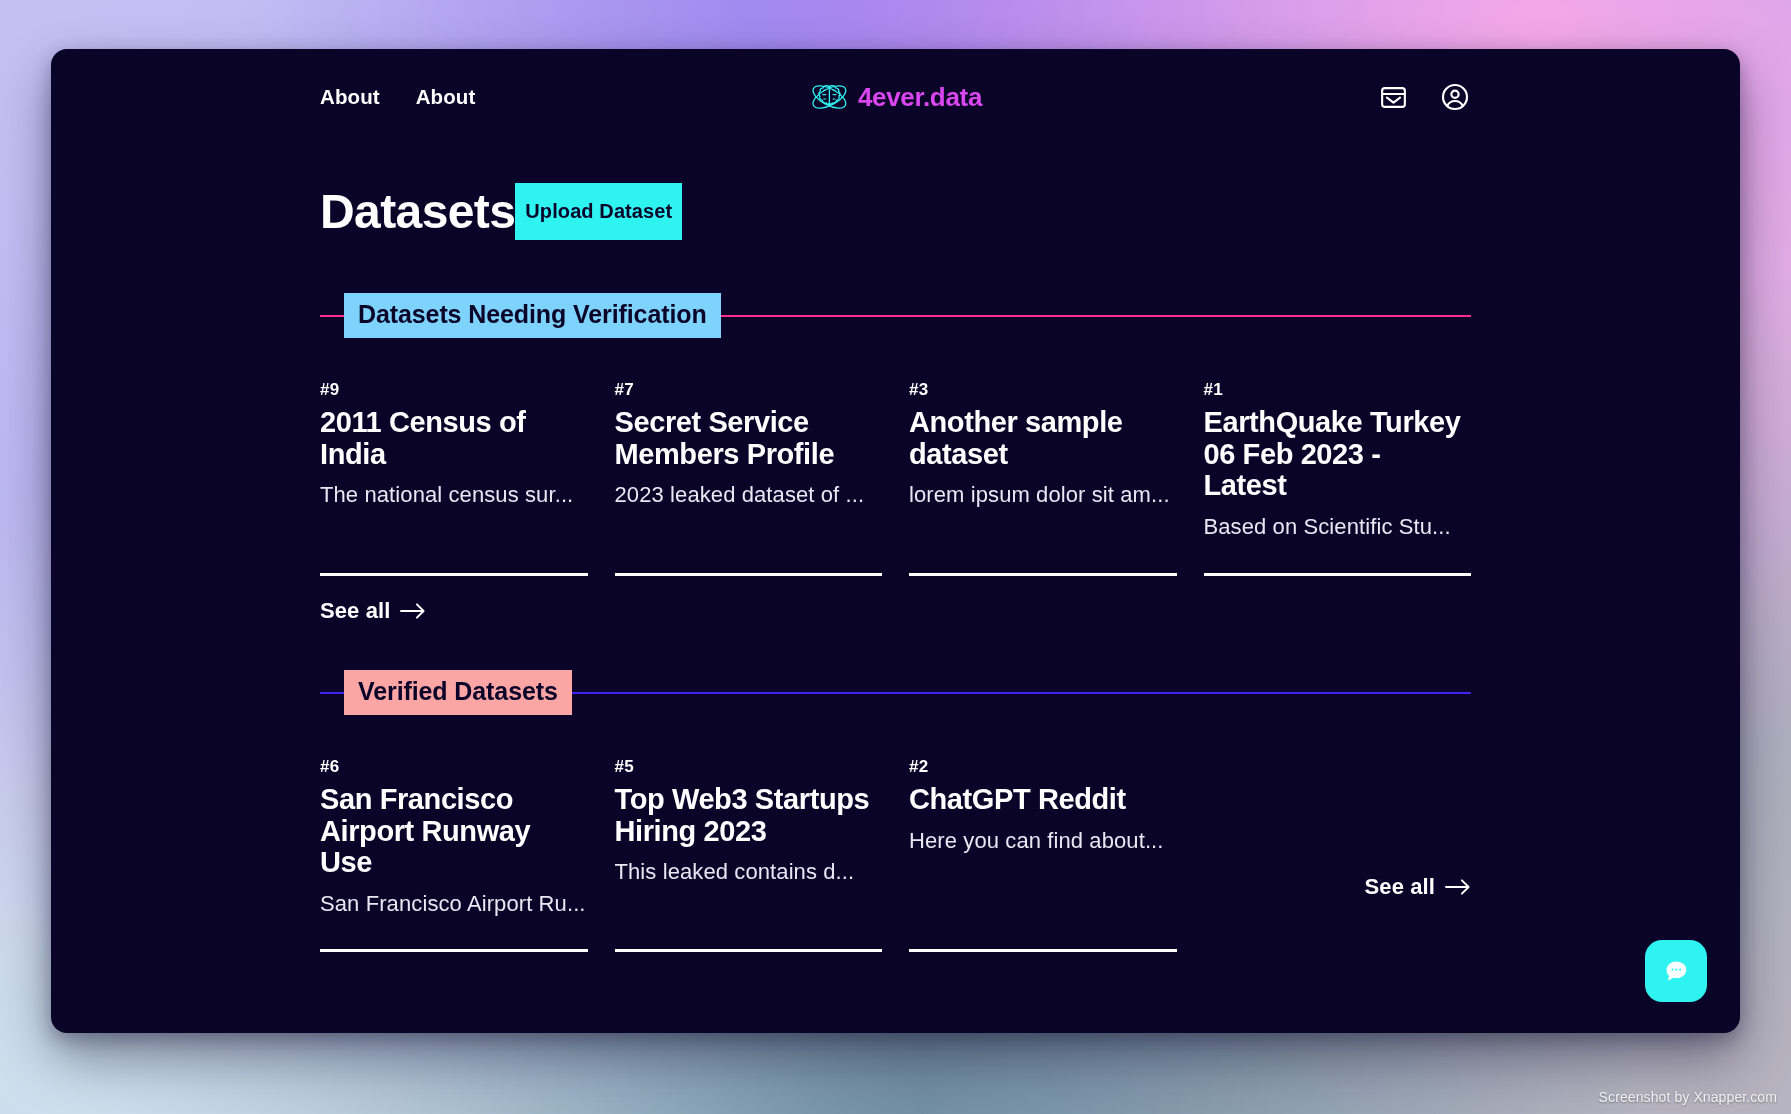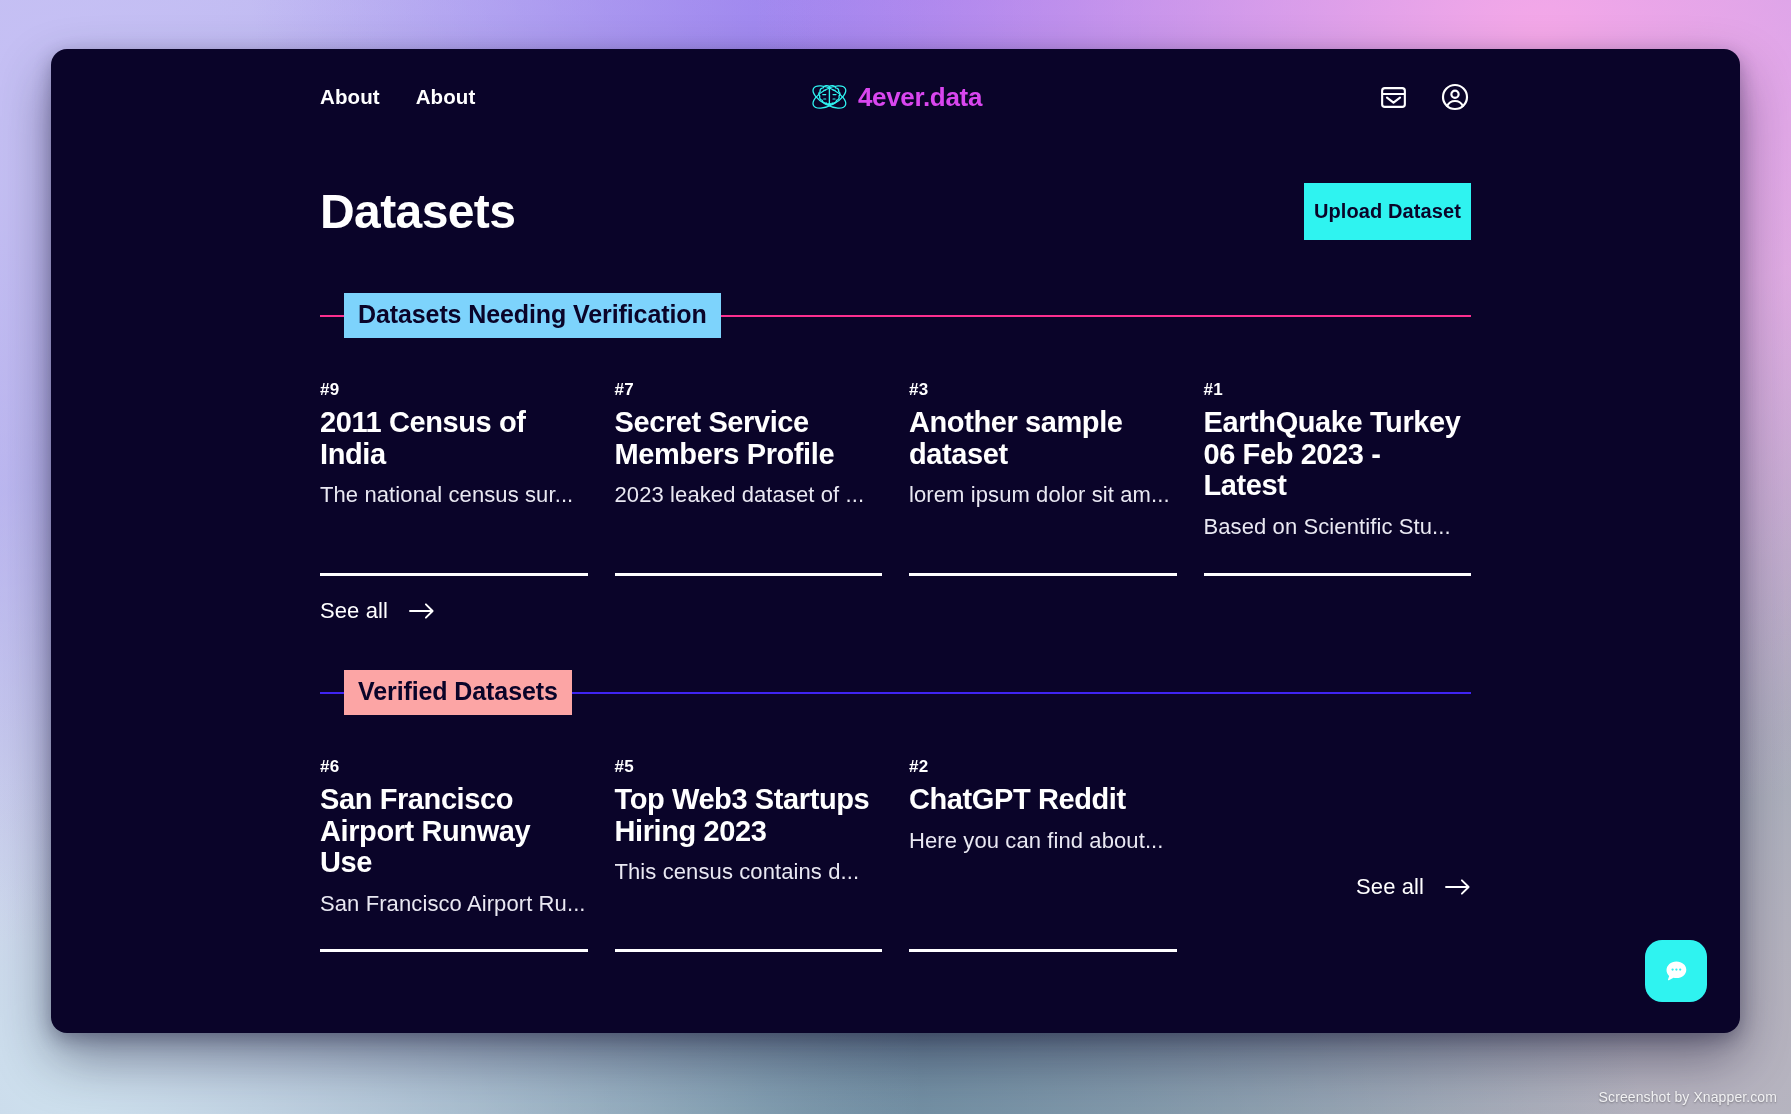--- a/index.html
+++ b/index.html
@@ -95,21 +95,21 @@
   .content {
     position: absolute;
     left: 269px;
     right: 269px;
     top: 126px;
   }
 
   .page-head {
     display: flex;
     align-items: center;
-    justify-content: space-between;
+    justify-content: flex-start;
     height: 72px;
   }
   .page-title {
     color: #ffffff;
     font-size: 48px;
     font-weight: 800;
     letter-spacing: -0.6px;
   }
   .upload-btn {
     background: #2ff3f0;
@@ -204,24 +204,24 @@
     margin-top: 22px;
     display: flex;
   }
   .seeall-row-2 {
     position: relative;
     height: 0;
   }
   .see-all {
     display: inline-flex;
     align-items: center;
-    gap: 21px;
+    gap: 10px;
     color: #ffffff;
     font-size: 22px;
-    font-weight: 400;
+    font-weight: 700;
     letter-spacing: 0.1px;
     cursor: pointer;
   }
   .see-all svg { display: block; }
 
   .seeall-abs {
     position: absolute;
     right: 0;
     top: -78px;
   }
@@ -365,21 +365,21 @@
       <div class="card">
         <div class="card-rank">#6</div>
         <div class="card-title">San Francisco Airport Runway Use</div>
         <div class="card-desc">San Francisco Airport Ru...</div>
         <div class="card-underline"></div>
       </div>
 
       <div class="card">
         <div class="card-rank">#5</div>
         <div class="card-title">Top Web3 Startups Hiring 2023</div>
-        <div class="card-desc">This census contains d...</div>
+        <div class="card-desc">This leaked contains d...</div>
         <div class="card-underline"></div>
       </div>
 
       <div class="card">
         <div class="card-rank">#2</div>
         <div class="card-title">ChatGPT Reddit</div>
         <div class="card-desc">Here you can find about...</div>
         <div class="card-underline"></div>
       </div>
 

